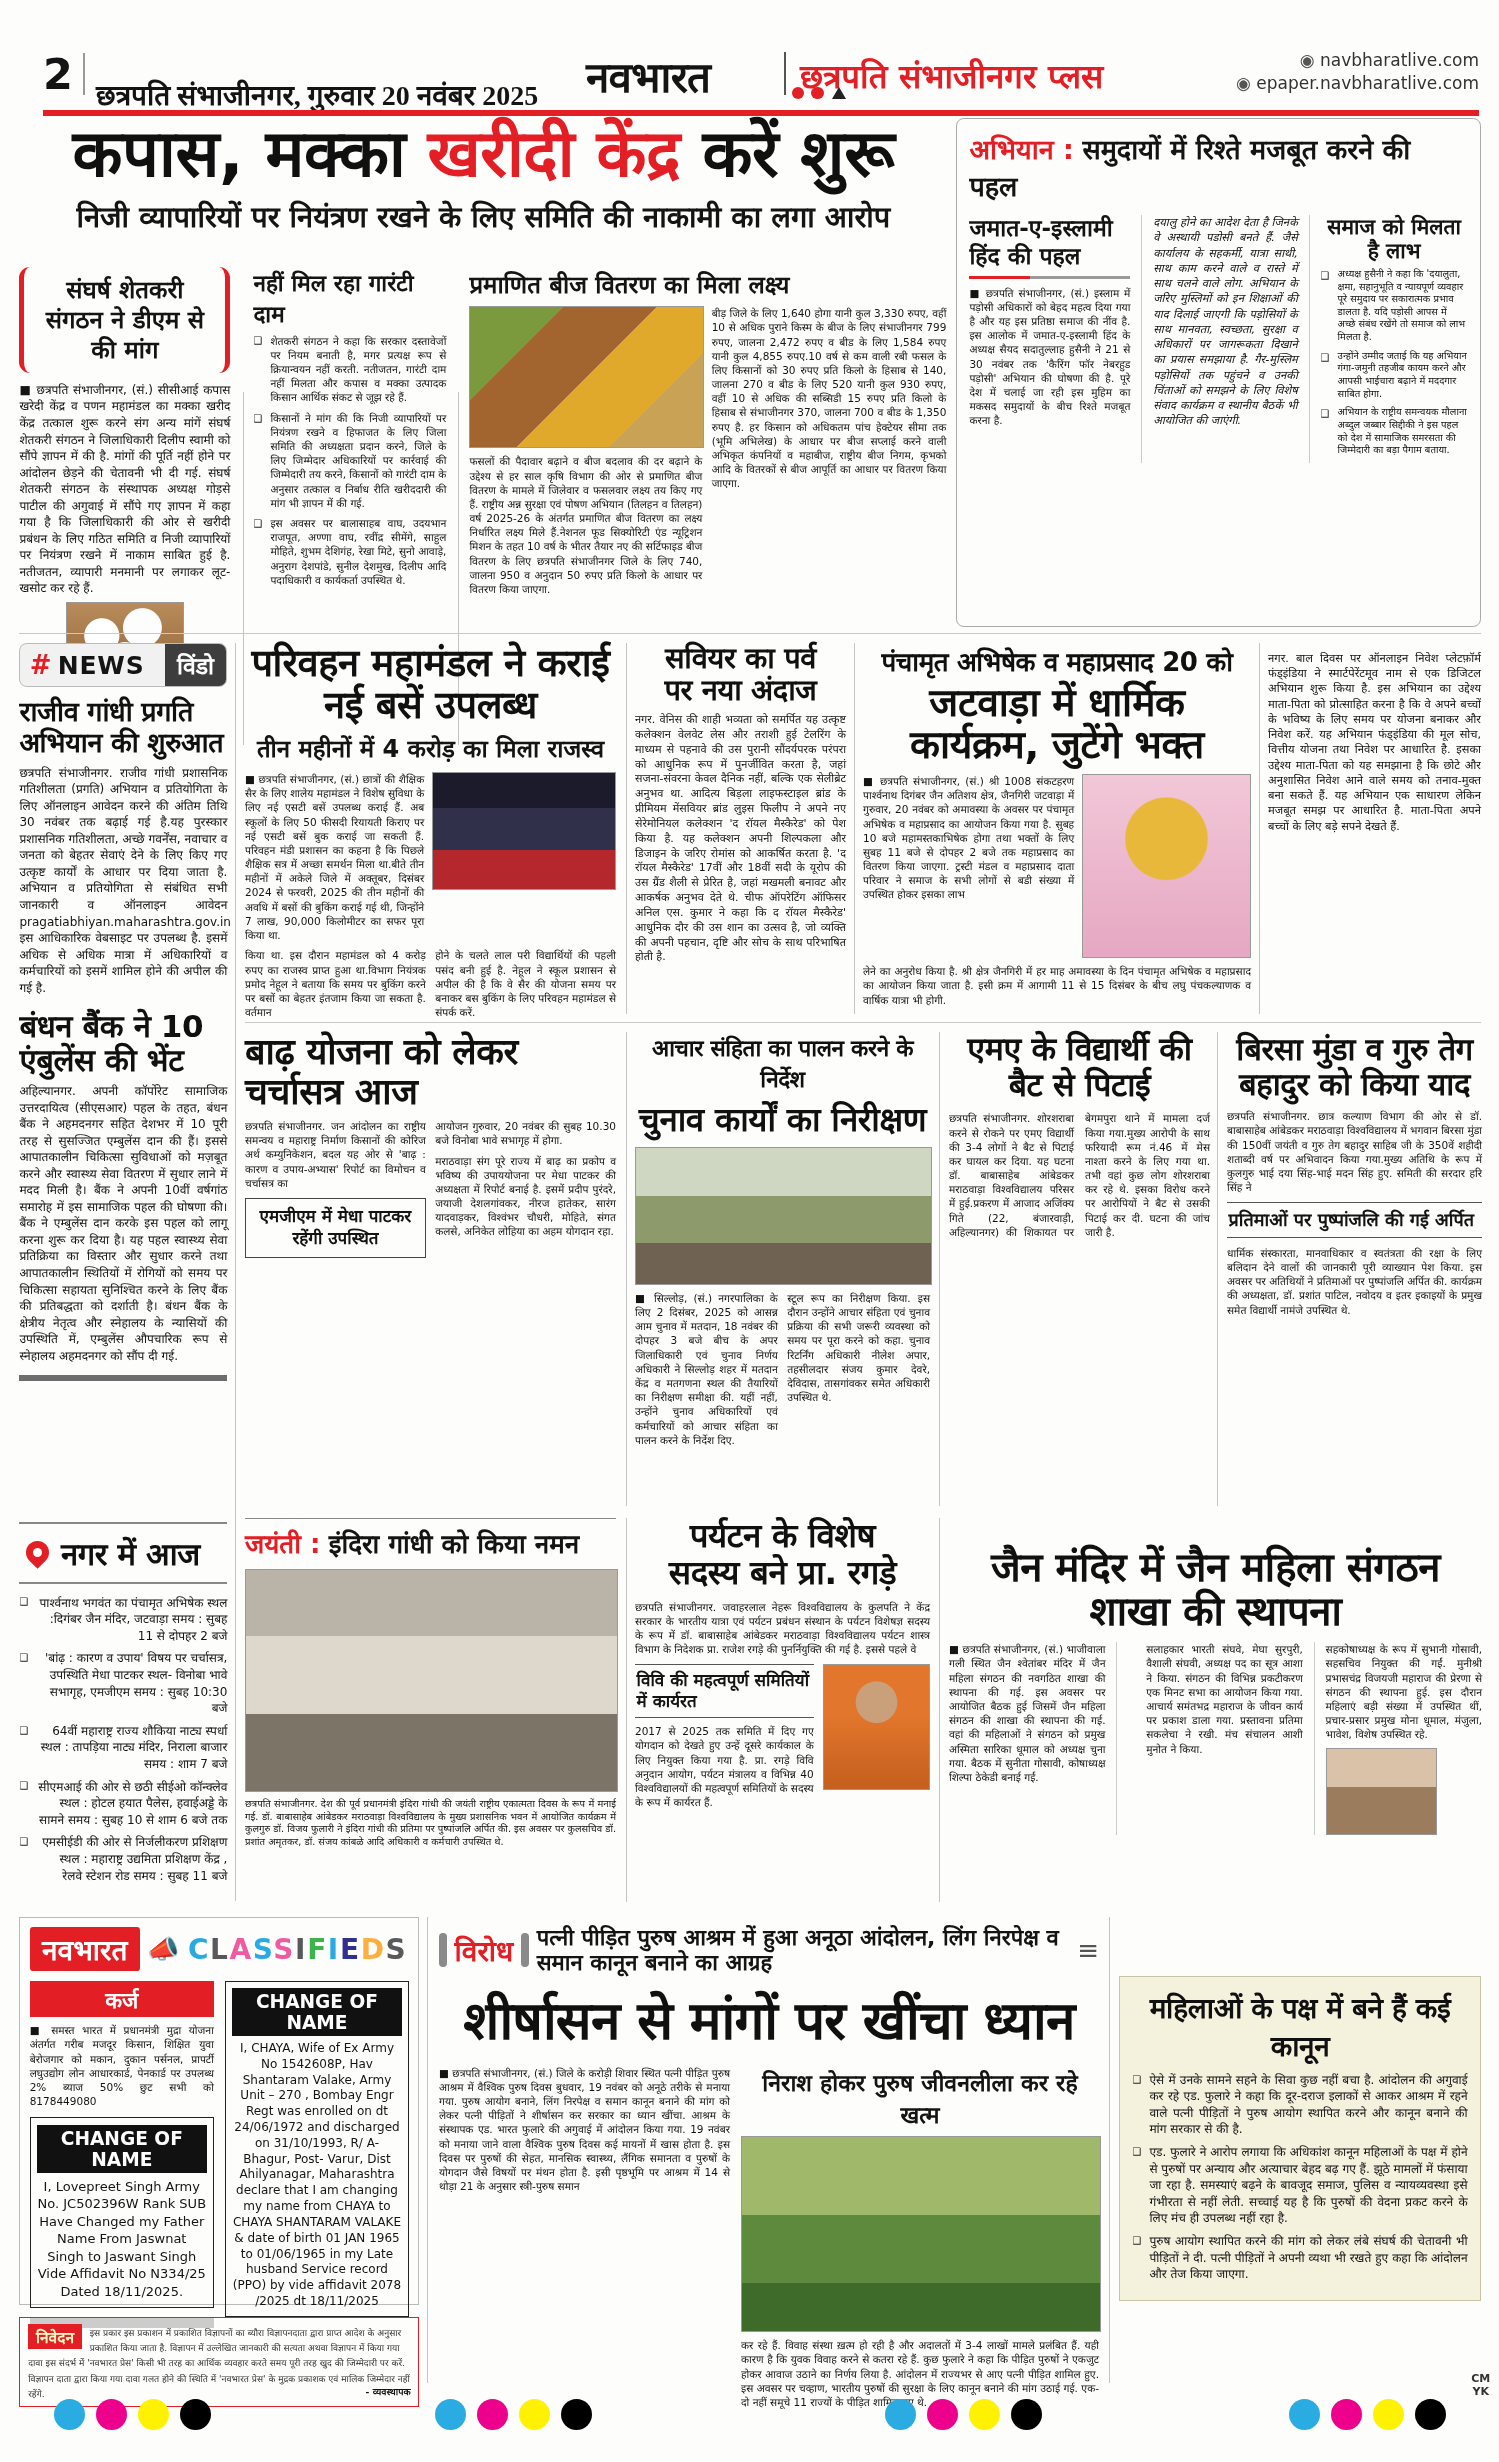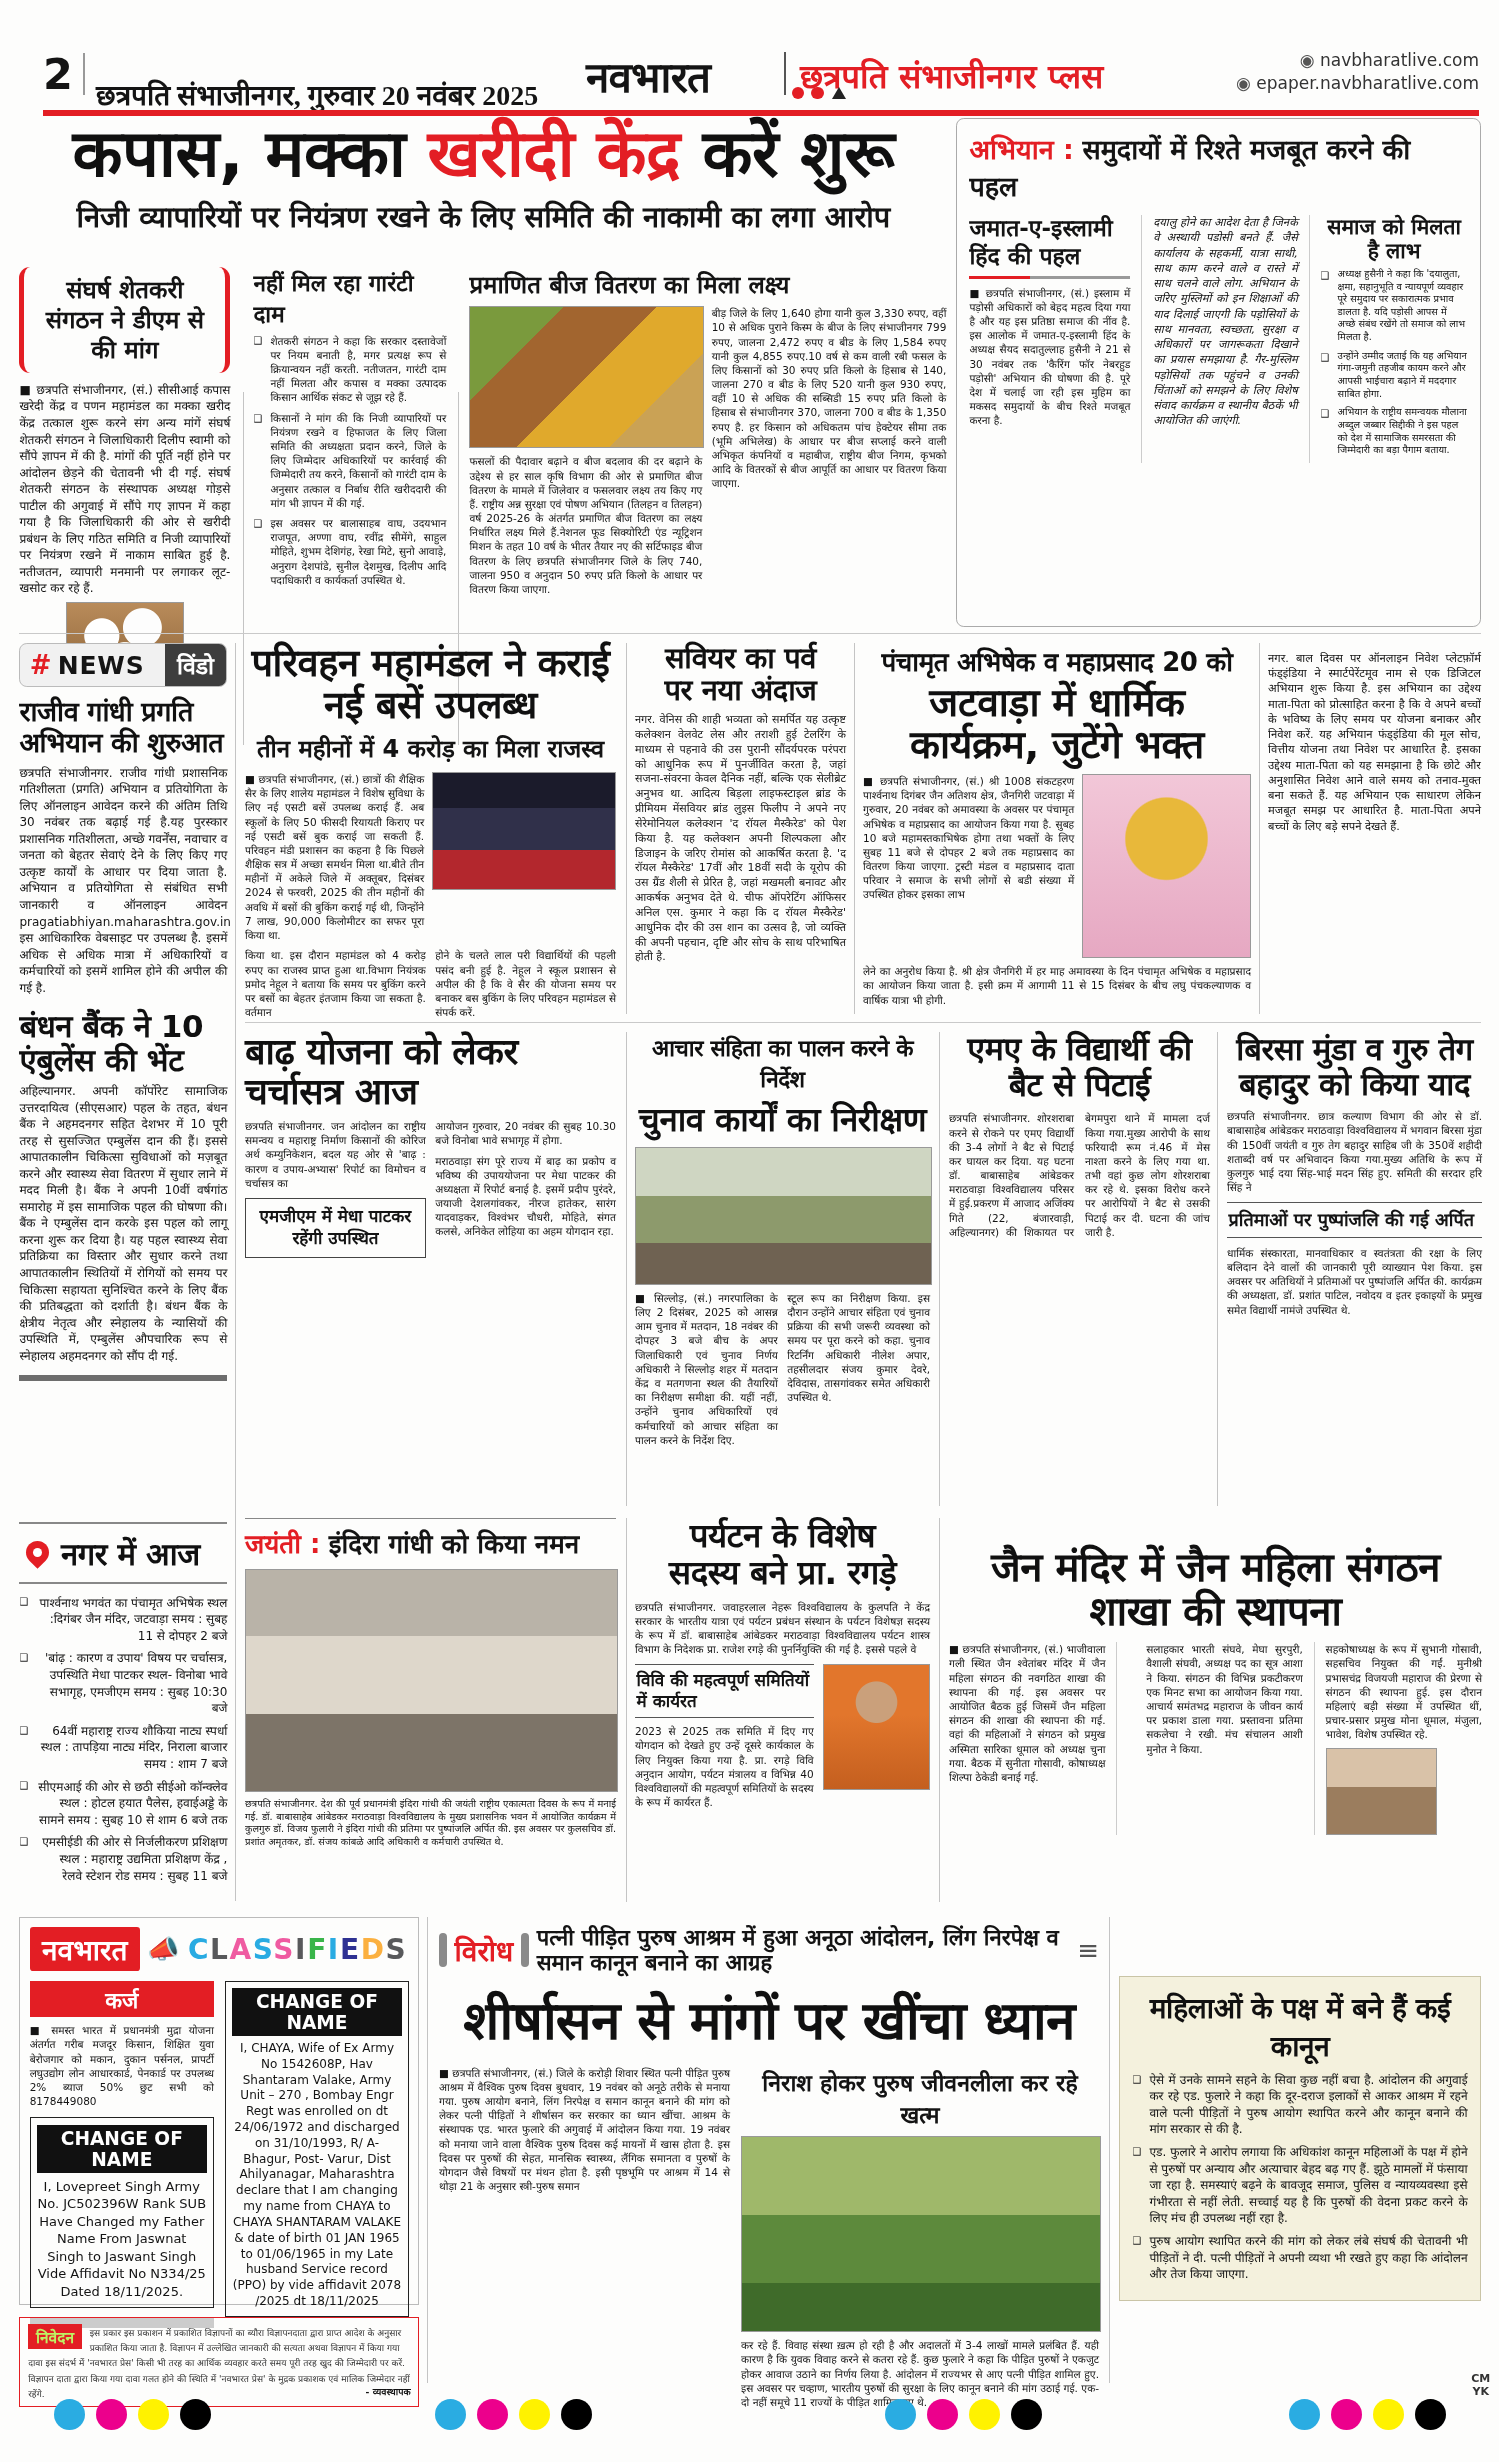--- a/index.html
+++ b/index.html
@@ -244,21 +244,21 @@
 
 <div class="abs" style="left:635px;top:1518px;width:295px;">
   <div class="headline c" style="font-size:33px;line-height:1.12;">
     <div>पर्यटन के विशेष</div>
       <div>सदस्य बने प्रा. रगड़े</div>
   </div>
   <div class="small-txt j" style="margin-top:7.8px;">छत्रपति संभाजीनगर. जवाहरलाल नेहरू विश्वविद्यालय के कुलपति ने केंद्र सरकार के भारतीय यात्रा एवं पर्यटन प्रबंधन संस्थान के पर्यटन विशेषज्ञ सदस्य के रूप में डॉ. बाबासाहेब आंबेडकर मराठवाड़ा विश्वविद्यालय पर्यटन शास्त्र विभाग के निदेशक प्रा. राजेश रगड़े की पुनर्नियुक्ति की गई है. इससे पहले वे</div>
   <div style="display:flex;gap:9.3px;margin-top:7.8px;">
     <div style="flex:1;">
       <div class="b" style="border-top:1.6px solid #555;border-bottom:1.6px solid #555;padding:4.7px 1.6px;font-size:17px;line-height:1.25;">विवि की महत्वपूर्ण समितियों में कार्यरत</div>
-      <div class="small-txt j" style="margin-top:6.2px;">2023 से 2025 तक समिति में दिए गए योगदान को देखते हुए उन्हें दूसरे कार्यकाल के लिए नियुक्त किया गया है. प्रा. रगड़े विवि अनुदान आयोग, पर्यटन मंत्रालय व विभिन्न 40 विश्वविद्यालयों की महत्वपूर्ण समितियों के सदस्य के रूप में कार्यरत हैं.</div>
+      <div class="small-txt j" style="margin-top:6.2px;">2017 से 2025 तक समिति में दिए गए योगदान को देखते हुए उन्हें दूसरे कार्यकाल के लिए नियुक्त किया गया है. प्रा. रगड़े विवि अनुदान आयोग, पर्यटन मंत्रालय व विभिन्न 40 विश्वविद्यालयों की महत्वपूर्ण समितियों के सदस्य के रूप में कार्यरत हैं.</div>
     </div>
     <div class="photo" style="width:105px;height:124px;flex:none;background:radial-gradient(circle at 50% 30%,#caa07b 0 20%,transparent 21%),linear-gradient(#e2762c 40%,#c45f1f);"></div>
   </div>
 </div>
 
 <div class="vsep" style="left:939px;top:1518px;height:384px;"></div>
 
 <div class="abs" style="left:949px;top:1545px;width:533px;">
   <div class="headline c" style="font-size:40px;line-height:1.1;">जैन मंदिर में जैन महिला संगठन शाखा की स्थापना</div>
   <div style="display:flex;gap:11px;margin-top:9.3px;">
@@ -292,21 +292,21 @@
     <div style="flex:1;">
       <div class="boxed" style="padding:6.2px;">
         <div class="b c" style="background:#111;color:#fff;font-size:18.6px;padding:3.1px 0;">CHANGE OF NAME</div>
         <div class="c" style="font-size:12px;line-height:1.32;margin-top:4.7px;">I, CHAYA, Wife of Ex Army No 1542608P, Hav Shantaram Valake, Army Unit – 270 , Bombay Engr Regt was enrolled on dt 24/06/1972 and discharged on 31/10/1993, R/ A- Bhagur, Post- Varur, Dist Ahilyanagar, Maharashtra declare that I am changing my name from CHAYA to CHAYA SHANTARAM VALAKE &amp; date of birth 01 JAN 1965 to 01/06/1965 in my Late husband Service record (PPO) by vide affidavit 2078 /2025 dt 18/11/2025</div>
       </div>
     </div>
   </div>
 </div>
 
 <div class="abs" style="left:19.4px;top:2317px;width:400px;border:1.6px solid #e31e24;padding:6.2px 7.8px;box-sizing:border-box;">
-  <span class="b" style="background:#e31e24;color:#bef264;font-size:15.5px;padding:1.6px 7.8px;float:left;margin-right:7.8px;">निवेदन</span>
+  <span class="b" style="background:#e31e24;color:#fef9c3;font-size:15.5px;padding:1.6px 7.8px;float:left;margin-right:7.8px;">निवेदन</span>
   <span class="j" style="font-size:9px;line-height:1.35;color:#333;">इस प्रकार इस प्रकाशन में प्रकाशित विज्ञापनों का ब्यौरा विज्ञापनदाता द्वारा प्राप्त आदेश के अनुसार प्रकाशित किया जाता है. विज्ञापन में उल्लेखित जानकारी की सत्यता अथवा विज्ञापन में किया गया दावा इस संदर्भ में 'नवभारत प्रेस' किसी भी तरह का आर्थिक व्यवहार करते समय पूरी तरह खुद की जिम्मेदारी पर करें. विज्ञापन दाता द्वारा किया गया दावा गलत होने की स्थिति में 'नवभारत प्रेस' के मुद्रक प्रकाशक एवं मालिक जिम्मेदार नहीं रहेंगे.</span>
   <span class="b" style="font-size:9.3px;float:right;">- व्यवस्थापक</span>
 </div>
 
 <div class="vsep" style="left:427px;top:1917px;height:466px;"></div>
 
 <div class="abs" style="left:439px;top:1925px;width:660px;">
   <div style="display:flex;align-items:center;gap:7.8px;">
     <span style="width:7.8px;height:34px;background:#8a8a8a;border-radius:3.9px;"></span>
     <span class="b red" style="font-size:28px;">विरोध</span>

